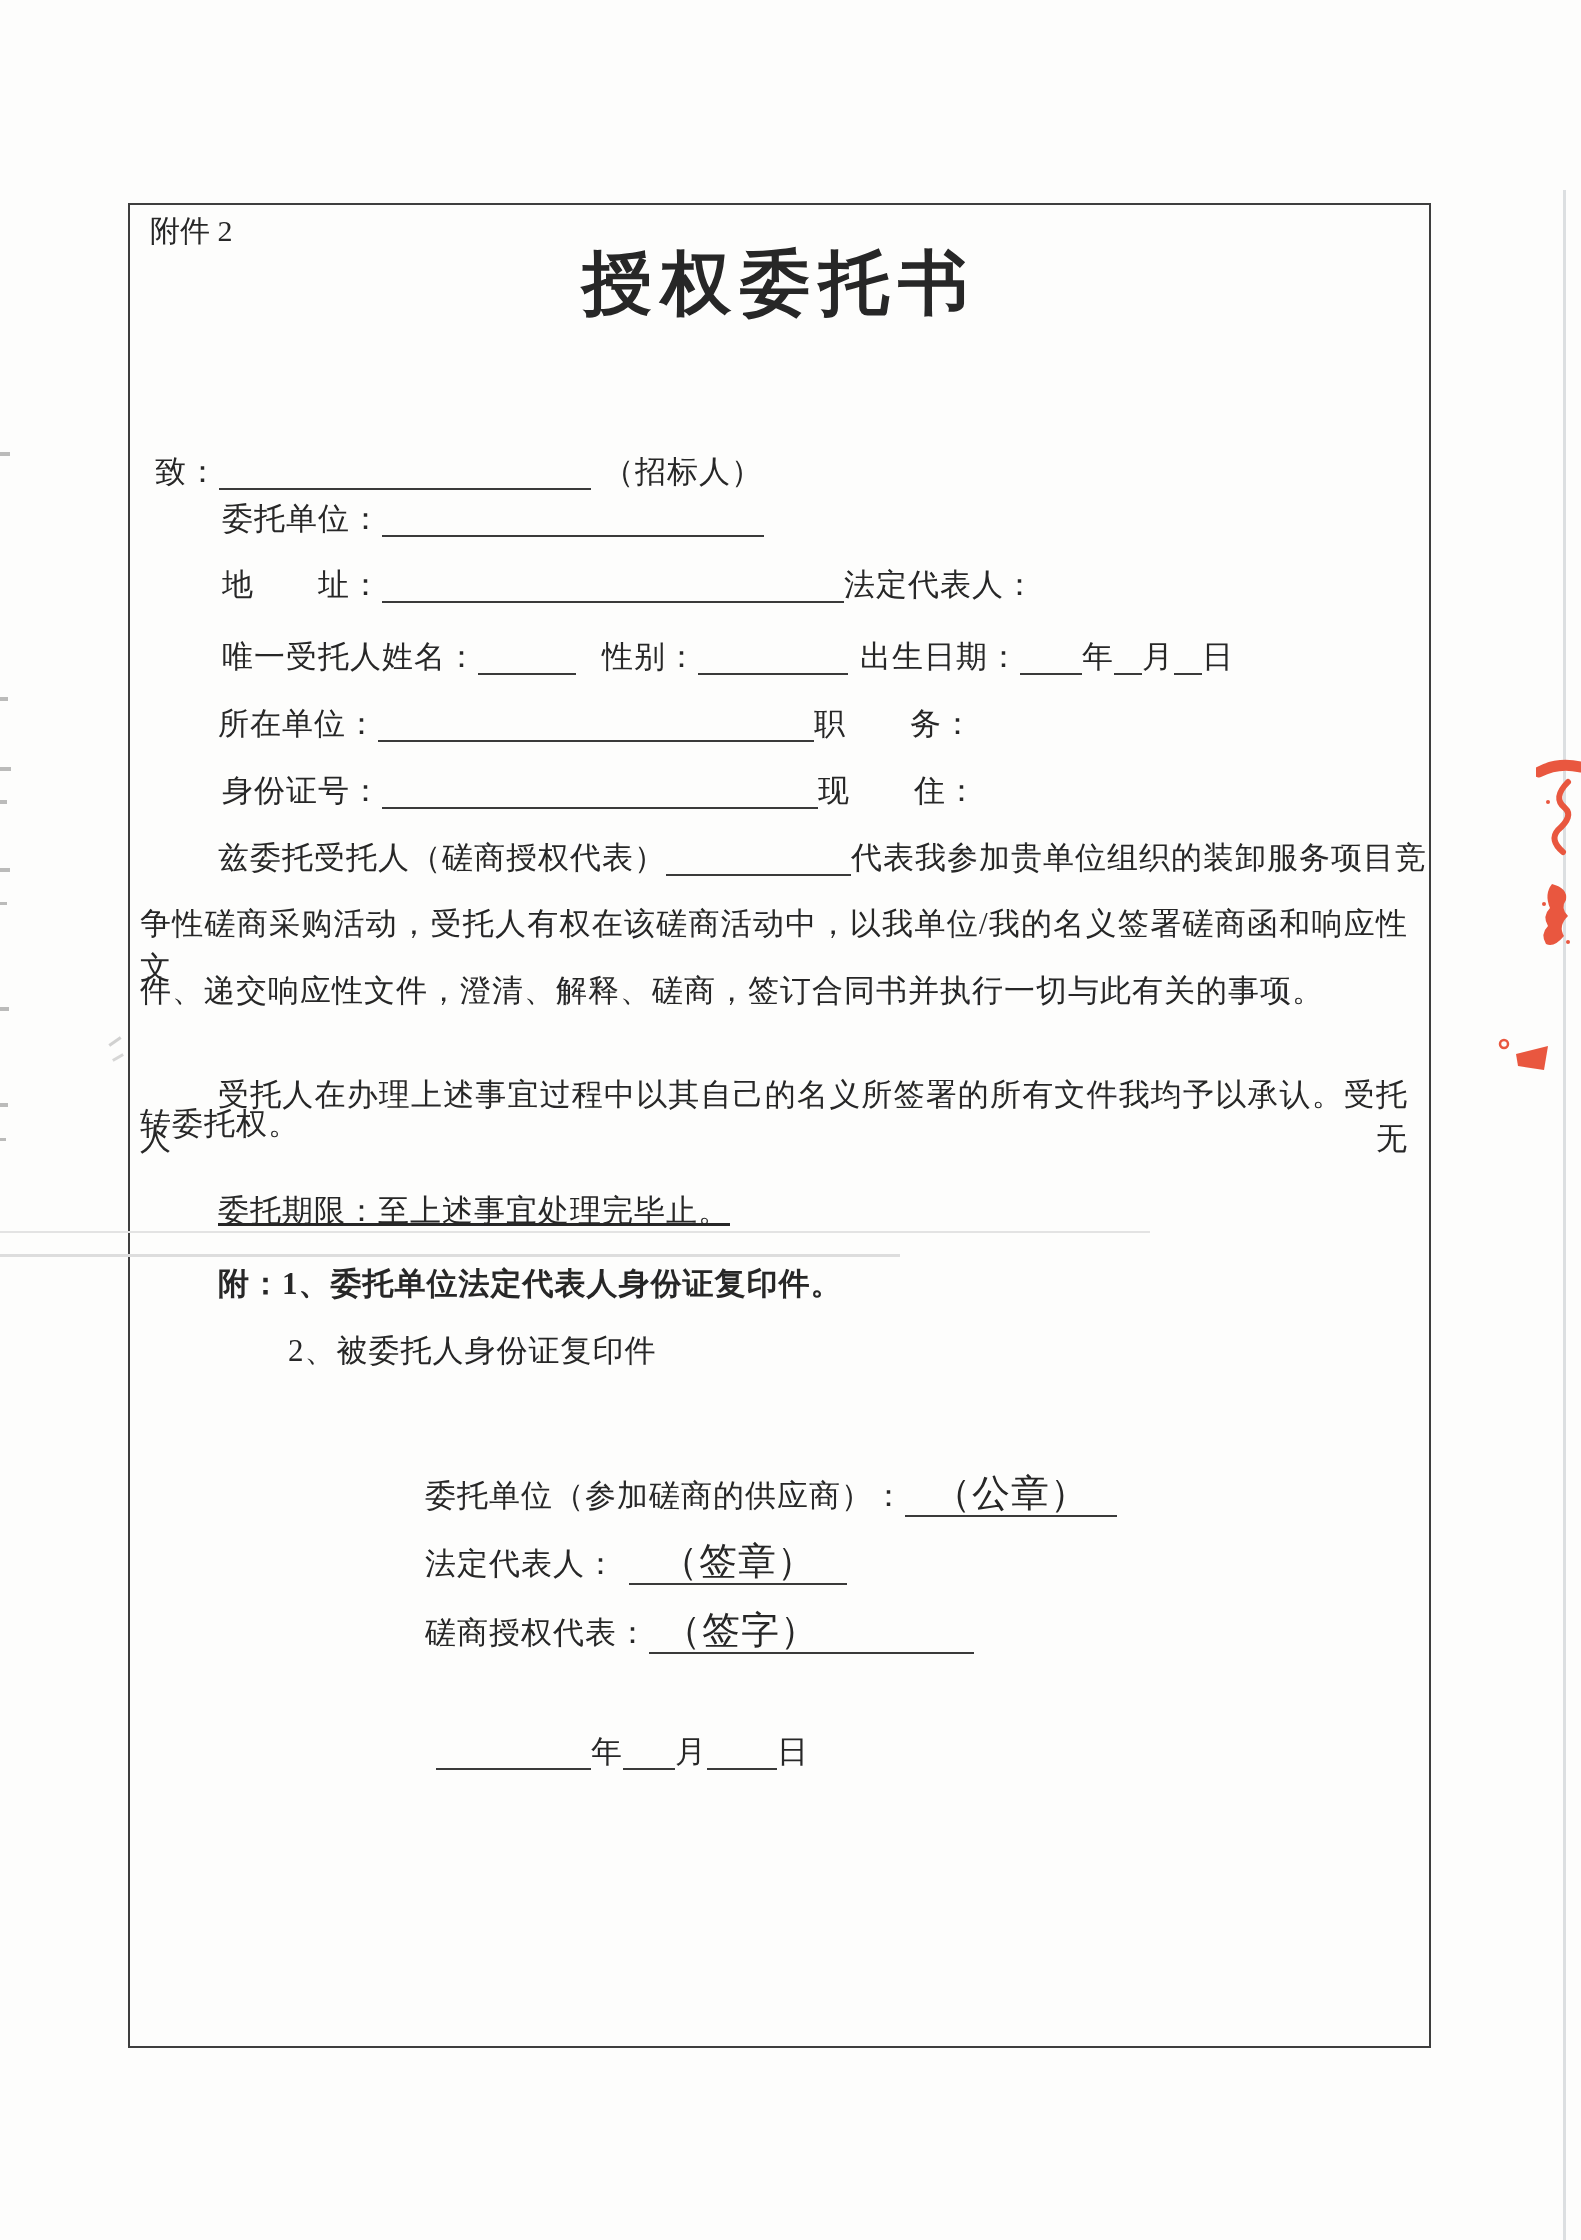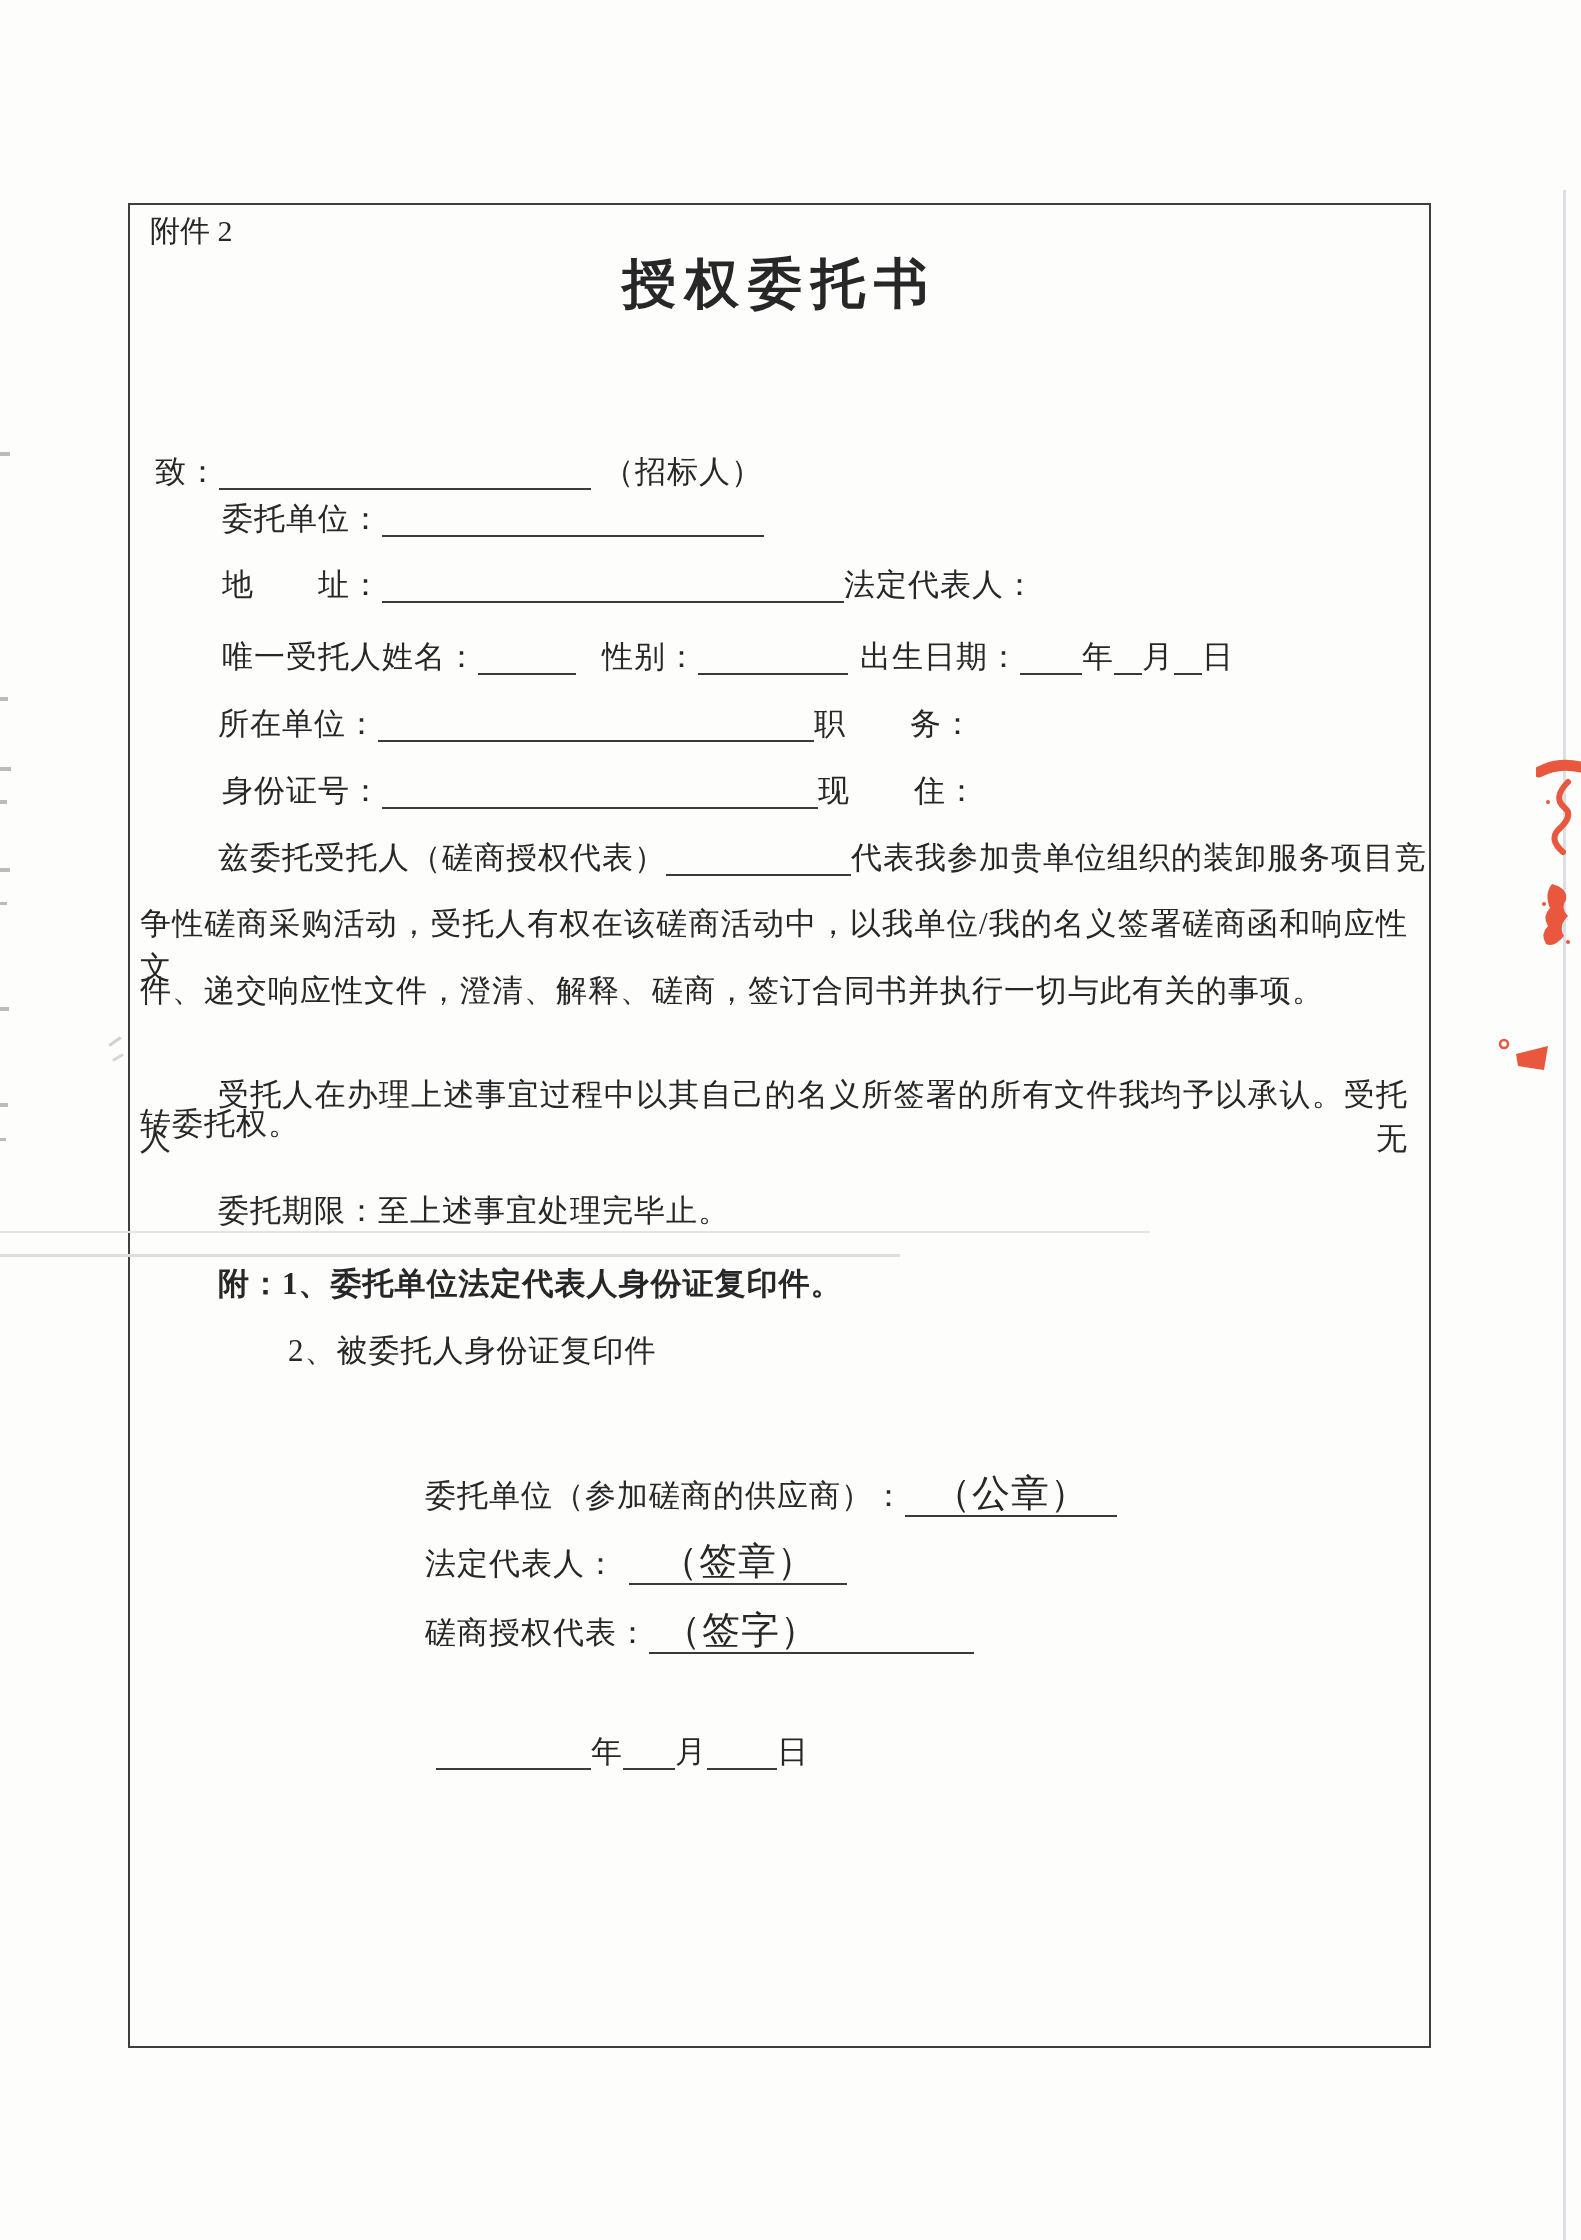--- a/index.html
+++ b/index.html
@@ -16,21 +16,21 @@
   .abs{position:absolute;white-space:nowrap;}
   .row{font-size:31px;line-height:44px;letter-spacing:1px;}
   .blank{
     display:inline-block;border-bottom:2px solid #3a3a3a;height:30px;
     vertical-align:-8px;
   }
   .blank.sealed{height:auto;vertical-align:baseline;text-align:center;font-size:38px;}
   .blank.sealed.left{text-align:left;padding-left:14px;box-sizing:border-box;}
   .title{
     left:128px;top:252px;width:1303px;text-align:center;
-    font-size:54px;font-weight:700;letter-spacing:9px;line-height:64px;
+    font-size:70px;font-weight:700;letter-spacing:9px;line-height:64px;
   }
   .attach{left:150px;top:211px;font-size:30px;}
   .just{
     white-space:normal;text-align:justify;text-align-last:justify;
     width:1268px;line-height:44px;
   }
   .gap-s{display:inline-block;width:12px;}
   .gap-m{display:inline-block;width:26px;}
   .artifact{position:absolute;pointer-events:none;}
   .speck{position:absolute;background:#6a6a6a;opacity:.45;}
@@ -70,21 +70,21 @@
 
 <div class="abs row" style="left:218px;top:836px;">
   <span>兹委托受托人（磋商授权代表）</span><span class="blank" style="width:185px;"></span><span>代表我参加贵单位组织的装卸服务项目竞</span>
 </div>
 <div class="abs row just" style="left:140px;top:902px;">争性磋商采购活动，受托人有权在该磋商活动中，以我单位/我的名义签署磋商函和响应性文</div>
 <div class="abs row" style="left:140px;top:969px;">件、递交响应性文件，澄清、解释、磋商，签订合同书并执行一切与此有关的事项。</div>
 
 <div class="abs row just" style="left:140px;top:1073px;text-indent:78px;">受托人在办理上述事宜过程中以其自己的名义所签署的所有文件我均予以承认。受托人无</div>
 <div class="abs row" style="left:140px;top:1102px;">转委托权。</div>
 
-<div class="abs row" style="left:218px;top:1189px;">委托期限：至上述事宜处理完毕止。</div>
+<div class="abs row" style="left:218px;top:1189px;text-decoration:underline;">委托期限：至上述事宜处理完毕止。</div>
 
 <div class="abs row" style="left:218px;top:1262px;font-weight:bold;">附：1、委托单位法定代表人身份证复印件。</div>
 <div class="abs row" style="left:288px;top:1329px;">2、被委托人身份证复印件</div>
 
 <div class="abs row" style="left:425px;top:1471px;">
   <span>委托单位（参加磋商的供应商）：</span><span class="blank sealed" style="width:212px;"><span>（公章）</span></span>
 </div>
 <div class="abs row" style="left:425px;top:1539px;">
   <span>法定代表人：</span><span class="gap-s"></span><span class="blank sealed" style="width:218px;"><span>（签章）</span></span>
 </div>

